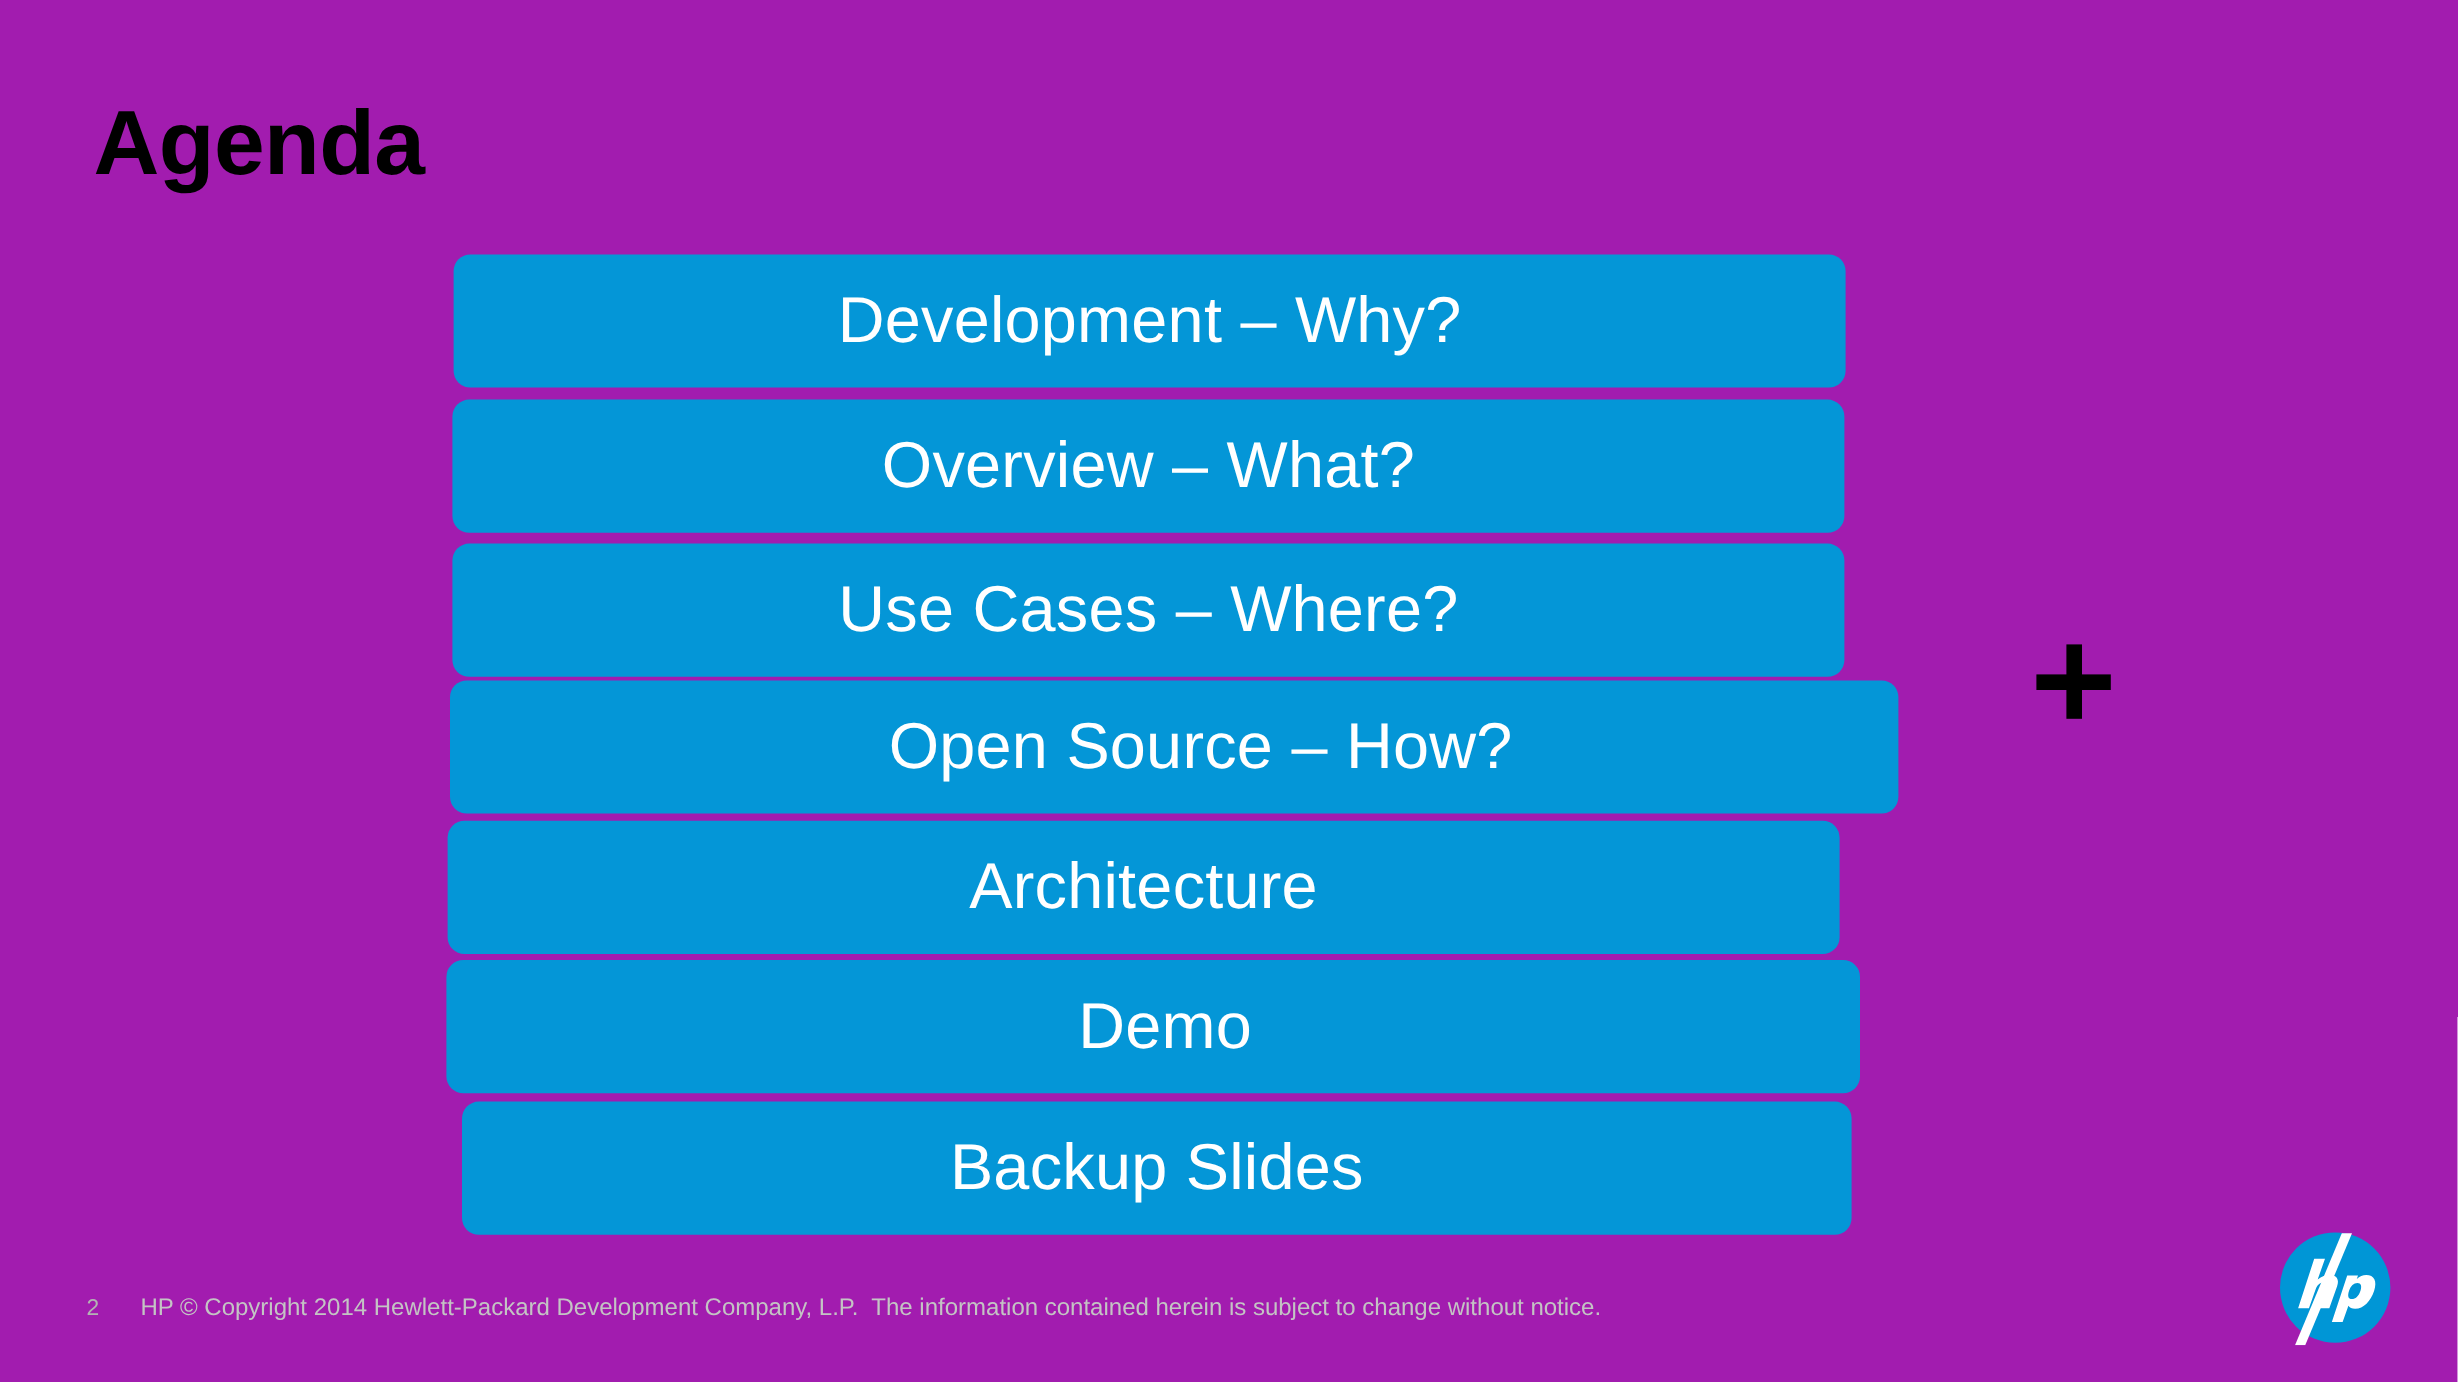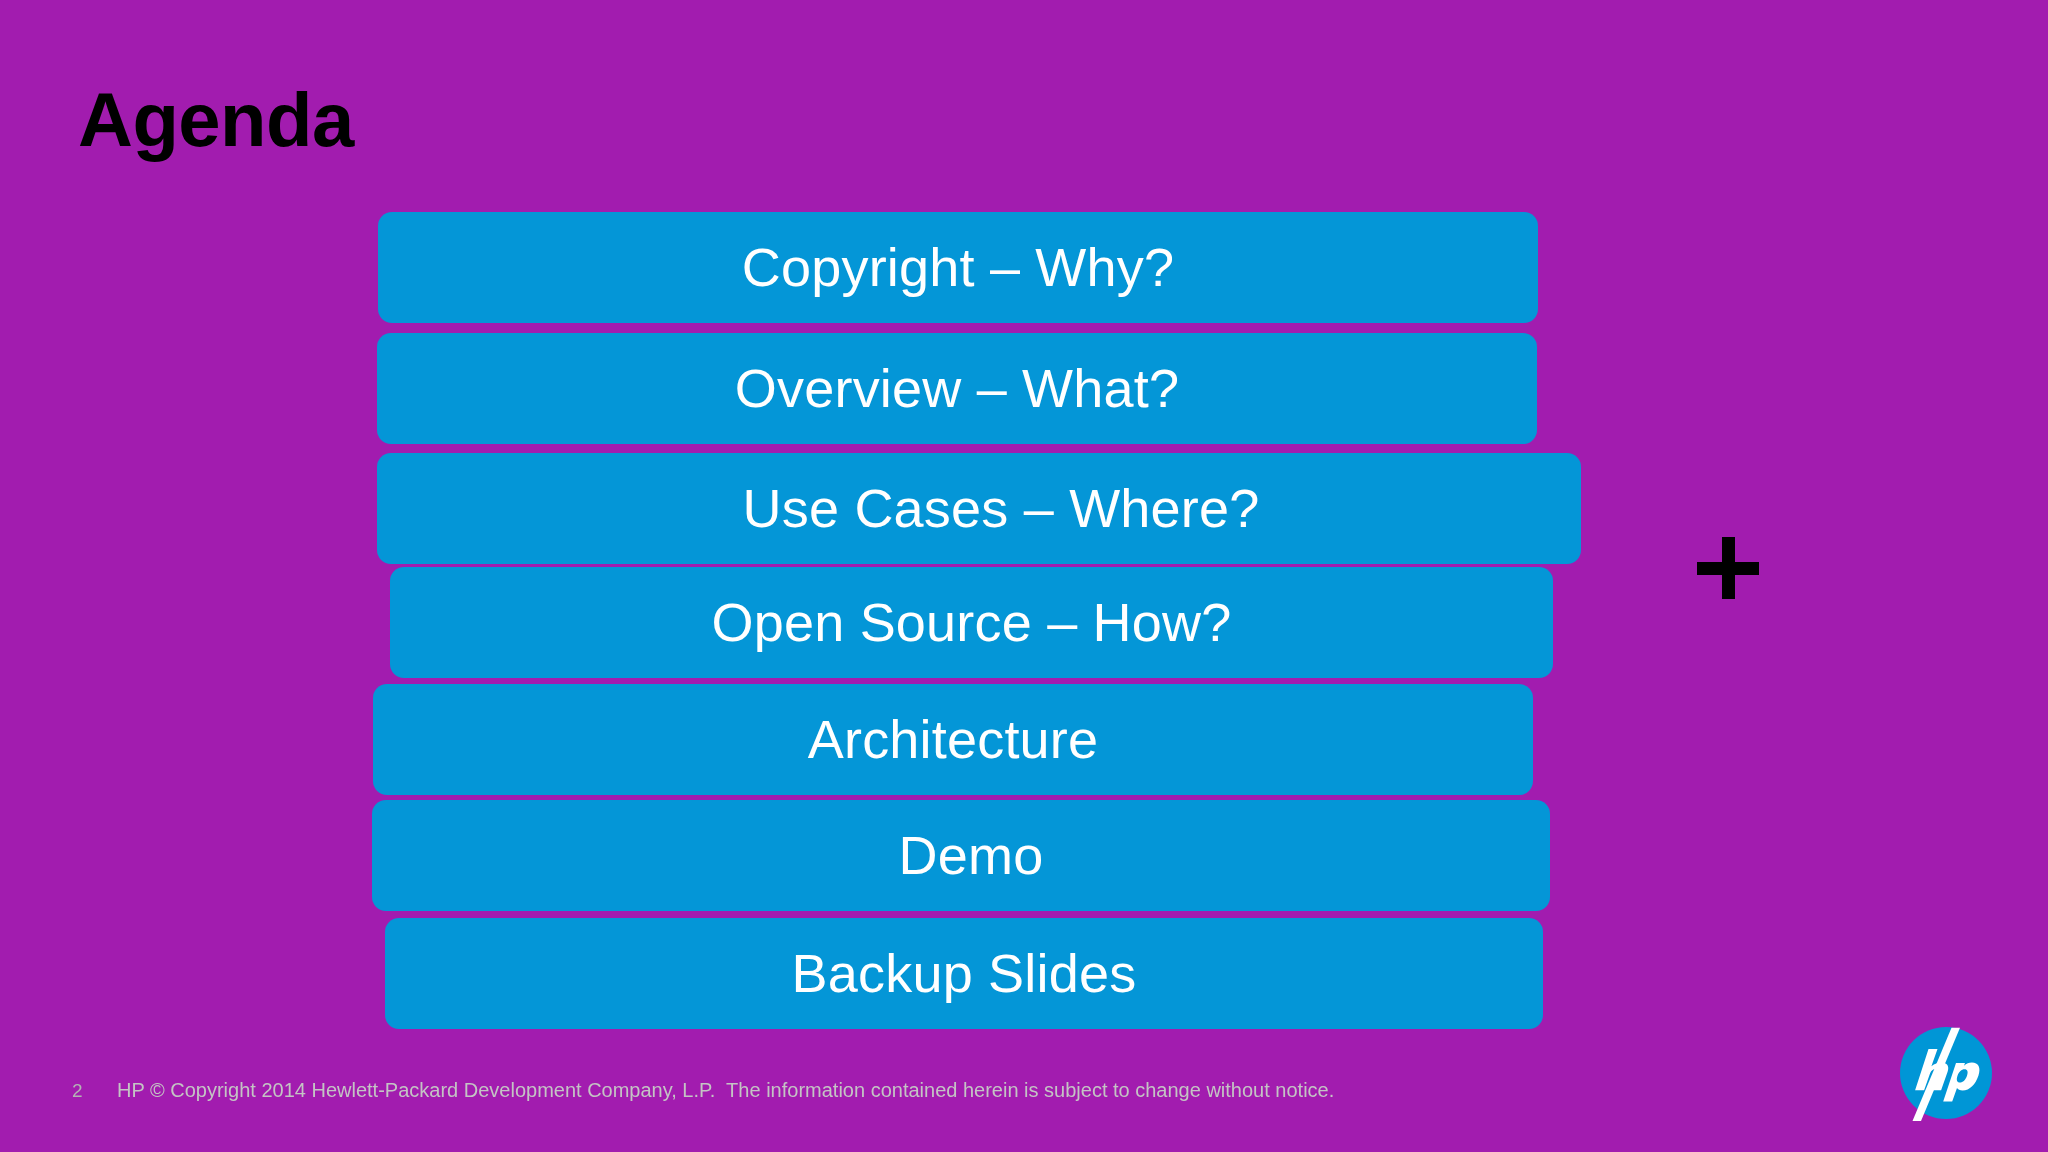--- a/index.html
+++ b/index.html
@@ -53,22 +53,22 @@
     line-height: 1;
     white-space: nowrap;
   }
   .agenda-bar .bar-label {
     display: block;
     transform: translateY(-1px);
   }
 
   .bar-1 { left: 378px; top: 0px;   width: 1160px; height: 111px; }
   .bar-2 { left: 377px; top: 121px; width: 1160px; height: 111px; align-items: center; }
-  .bar-3 { left: 377px; top: 241px; width: 1160px; height: 111px; padding-left: 44px; }
-  .bar-4 { left: 390px; top: 355px; width: 1163px; height: 111px; }
+  .bar-3 { left: 377px; top: 241px; width: 1160px; height: 111px; }
+  .bar-4 { left: 375px; top: 355px; width: 1163px; height: 111px; padding-left: 44px; }
   .bar-5 { left: 373px; top: 472px; width: 1160px; height: 111px; }
   .bar-6 { left: 372px; top: 588px; width: 1158px; height: 111px; padding-left: 20px; }
   .bar-7 { left: 370px; top: 706px; width: 1158px; height: 111px; margin-left: 15px; }
 
   
   .plus-mark {
     position: absolute;
     left: 1697px;
     top: 537px;
     width: 62px;
@@ -123,21 +123,21 @@
 </head>
 <body>
 
 <div class="slide">
 
   <div class="slide-title">Agenda</div>
 
   <div class="agenda-stack">
 
     <div class="agenda-bar bar-1">
-      <span class="bar-label">Copyright – Why?</span>
+      <span class="bar-label">Development – Why?</span>
     </div>
 
     <div class="agenda-bar bar-2">
       <span class="bar-label">Overview – What?</span>
     </div>
 
     <div class="agenda-bar bar-3">
       <span class="bar-label">Use Cases – Where?</span>
     </div>
 

